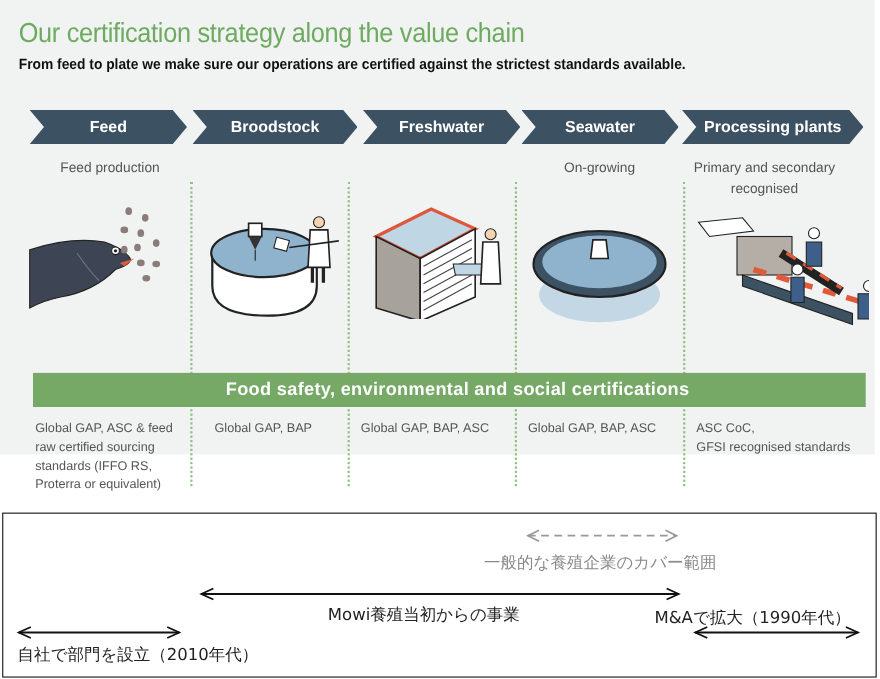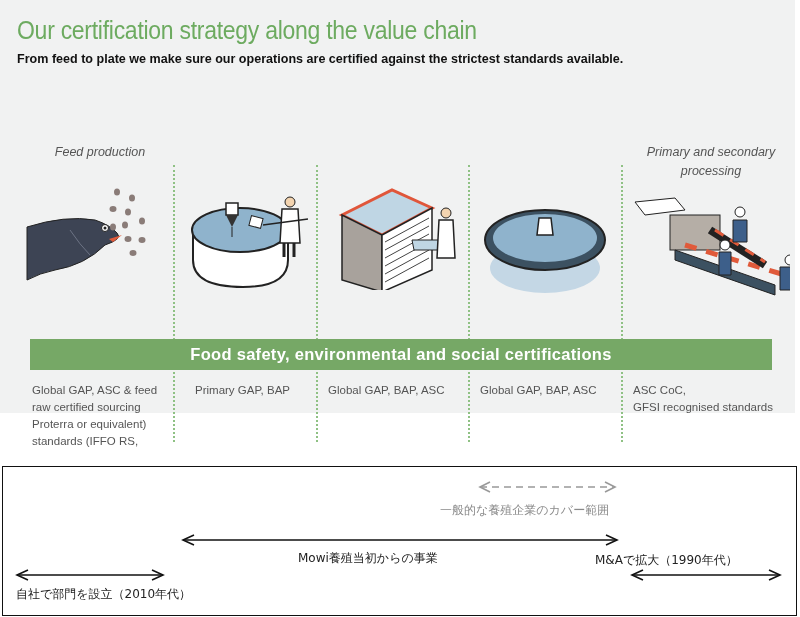--- a/index.html
+++ b/index.html
@@ -11,46 +11,54 @@
              transform: scaleX(0.92); transform-origin: left; white-space: nowrap; }
     .subtitle { position: absolute; left: 17px; top: 51px; font-size: 13.5px; font-weight: bold; color: #111;
                 font-family: "Liberation Sans", sans-serif; white-space: nowrap;
                 transform: scaleX(0.93); transform-origin: left; }
     .chevrons { position: absolute; left: 27px; top: 100px; width: 760px; height: 32px; }
     .chev { position: absolute; top: 0; height: 31px; background: #3c5161; color: #fff;
             font-weight: bold; font-size: 14.5px; display: flex; align-items: center; justify-content: center;
             font-family: "Liberation Sans", sans-serif;
             clip-path: polygon(0 0, calc(100% - 13px) 0, 100% 50%, calc(100% - 13px) 100%, 0 100%, 13px 50%); }
     .stage-sub { position: absolute; top: 143px; font-size: 12.5px; color: #555; text-align: center;
-                 font-family: "Liberation Sans", sans-serif; line-height: 19px; font-style: italic; }
+                 font-family: "Liberation Sans", sans-serif; line-height: 19px; }
     .divider { position: absolute; width: 0; border-left: 2px dotted #8fc184; }
     .illus { position: absolute; }
     .band { position: absolute; left: 30px; top: 339px; width: 742px; height: 31px; background: #76a866;
             color: #fff; font-weight: bold; font-size: 16.5px; display: flex; align-items: center;
-            justify-content: center; letter-spacing: 0.3px; font-family: "Liberation Sans", sans-serif; }
+            justify-content: center; letter-spacing: 0.3px; font-family: "Liberation Sans", sans-serif; padding-left: 15px; }
     .cert { position: absolute; top: 382px; font-size: 11.5px; color: #555; line-height: 17px;
             font-family: "Liberation Sans", sans-serif; }
     .box { position: absolute; left: 2px; top: 466px; width: 793px; height: 148px; border: 1.5px solid #111;
            background: #fff; }
-    .jp { position: absolute; font-size: 12px; color: #222; white-space: nowrap; font-family: "DejaVu Sans", sans-serif; }
+    .jp { position: absolute; font-size: 15px; color: #222; white-space: nowrap; font-family: "DejaVu Sans", sans-serif; }
     .jp.gray { color: #8a8a8a; }
     svg.arrows { position: absolute; left: 0; top: 0; }
   </style>
 </head>
 <body>
 
 <div class="panel">
   <div class="title">Our certification strategy along the value chain</div>
   <div class="subtitle">From feed to plate we make sure our operations are certified against the strictest standards available.</div>
 
+  <div class="chevrons">
+    <div class="chev" style="left:0;width:143px;clip-path:polygon(0 0, calc(100% - 13px) 0, 100% 50%, calc(100% - 13px) 100%, 0 100%, 13px 50%)">Feed</div>
+    <div class="chev" style="left:148px;width:150px">Broodstock</div>
+    <div class="chev" style="left:303px;width:143px">Freshwater</div>
+    <div class="chev" style="left:447px;width:143px">Seawater</div>
+    <div class="chev" style="left:593px;width:165px">Processing plants</div>
+  </div>
 
   <div class="stage-sub" style="left:30px;width:140px">Feed production</div>
-  <div class="stage-sub" style="left:636px;width:150px">
+  <div class="stage-sub" style="left:475px;width:140px">On-growing</div>
+  <div class="stage-sub" style="left:620px;width:150px">
     <div>Primary and secondary</div>
-    <div>processing</div>
+    <div>recognised</div>
   </div>
 
   <div class="divider" style="left:173px;top:165px;height:175px"></div>
   <div class="divider" style="left:316px;top:165px;height:175px"></div>
   <div class="divider" style="left:468px;top:165px;height:175px"></div>
   <div class="divider" style="left:621px;top:165px;height:175px"></div>
   <div class="divider" style="left:173px;top:372px;height:70px"></div>
   <div class="divider" style="left:316px;top:372px;height:70px"></div>
   <div class="divider" style="left:468px;top:372px;height:70px"></div>
   <div class="divider" style="left:621px;top:372px;height:70px"></div>
@@ -125,24 +133,24 @@
     <path d="M94 62 L106 62 L106 85 L94 85 Z" fill="#3d5f8a" stroke="#222"></path>
     <circle cx="165" cy="70" r="5" fill="#fff" stroke="#222"></circle>
     <path d="M155 77 L168 77 L168 100 L155 100 Z" fill="#3d5f8a" stroke="#222"></path>
   </svg>
 
   <div class="band">Food safety, environmental and social certifications</div>
 
   <div class="cert" style="left:32px;width:140px">
     <div>Global GAP, ASC &amp; feed</div>
     <div>raw certified sourcing</div>
+    <div>standards (IFFO RS,</div>
     <div>Proterra or equivalent)</div>
-    <div>standards (IFFO RS,</div>
   </div>
-  <div class="cert" style="left:195px">Primary GAP, BAP</div>
+  <div class="cert" style="left:195px">Global GAP, BAP</div>
   <div class="cert" style="left:328px">Global GAP, BAP, ASC</div>
   <div class="cert" style="left:480px">Global GAP, BAP, ASC</div>
   <div class="cert" style="left:633px">
     <div>ASC CoC,</div>
     <div>GFSI recognised standards</div>
   </div>
 </div>
 
 <div class="box"></div>
 

